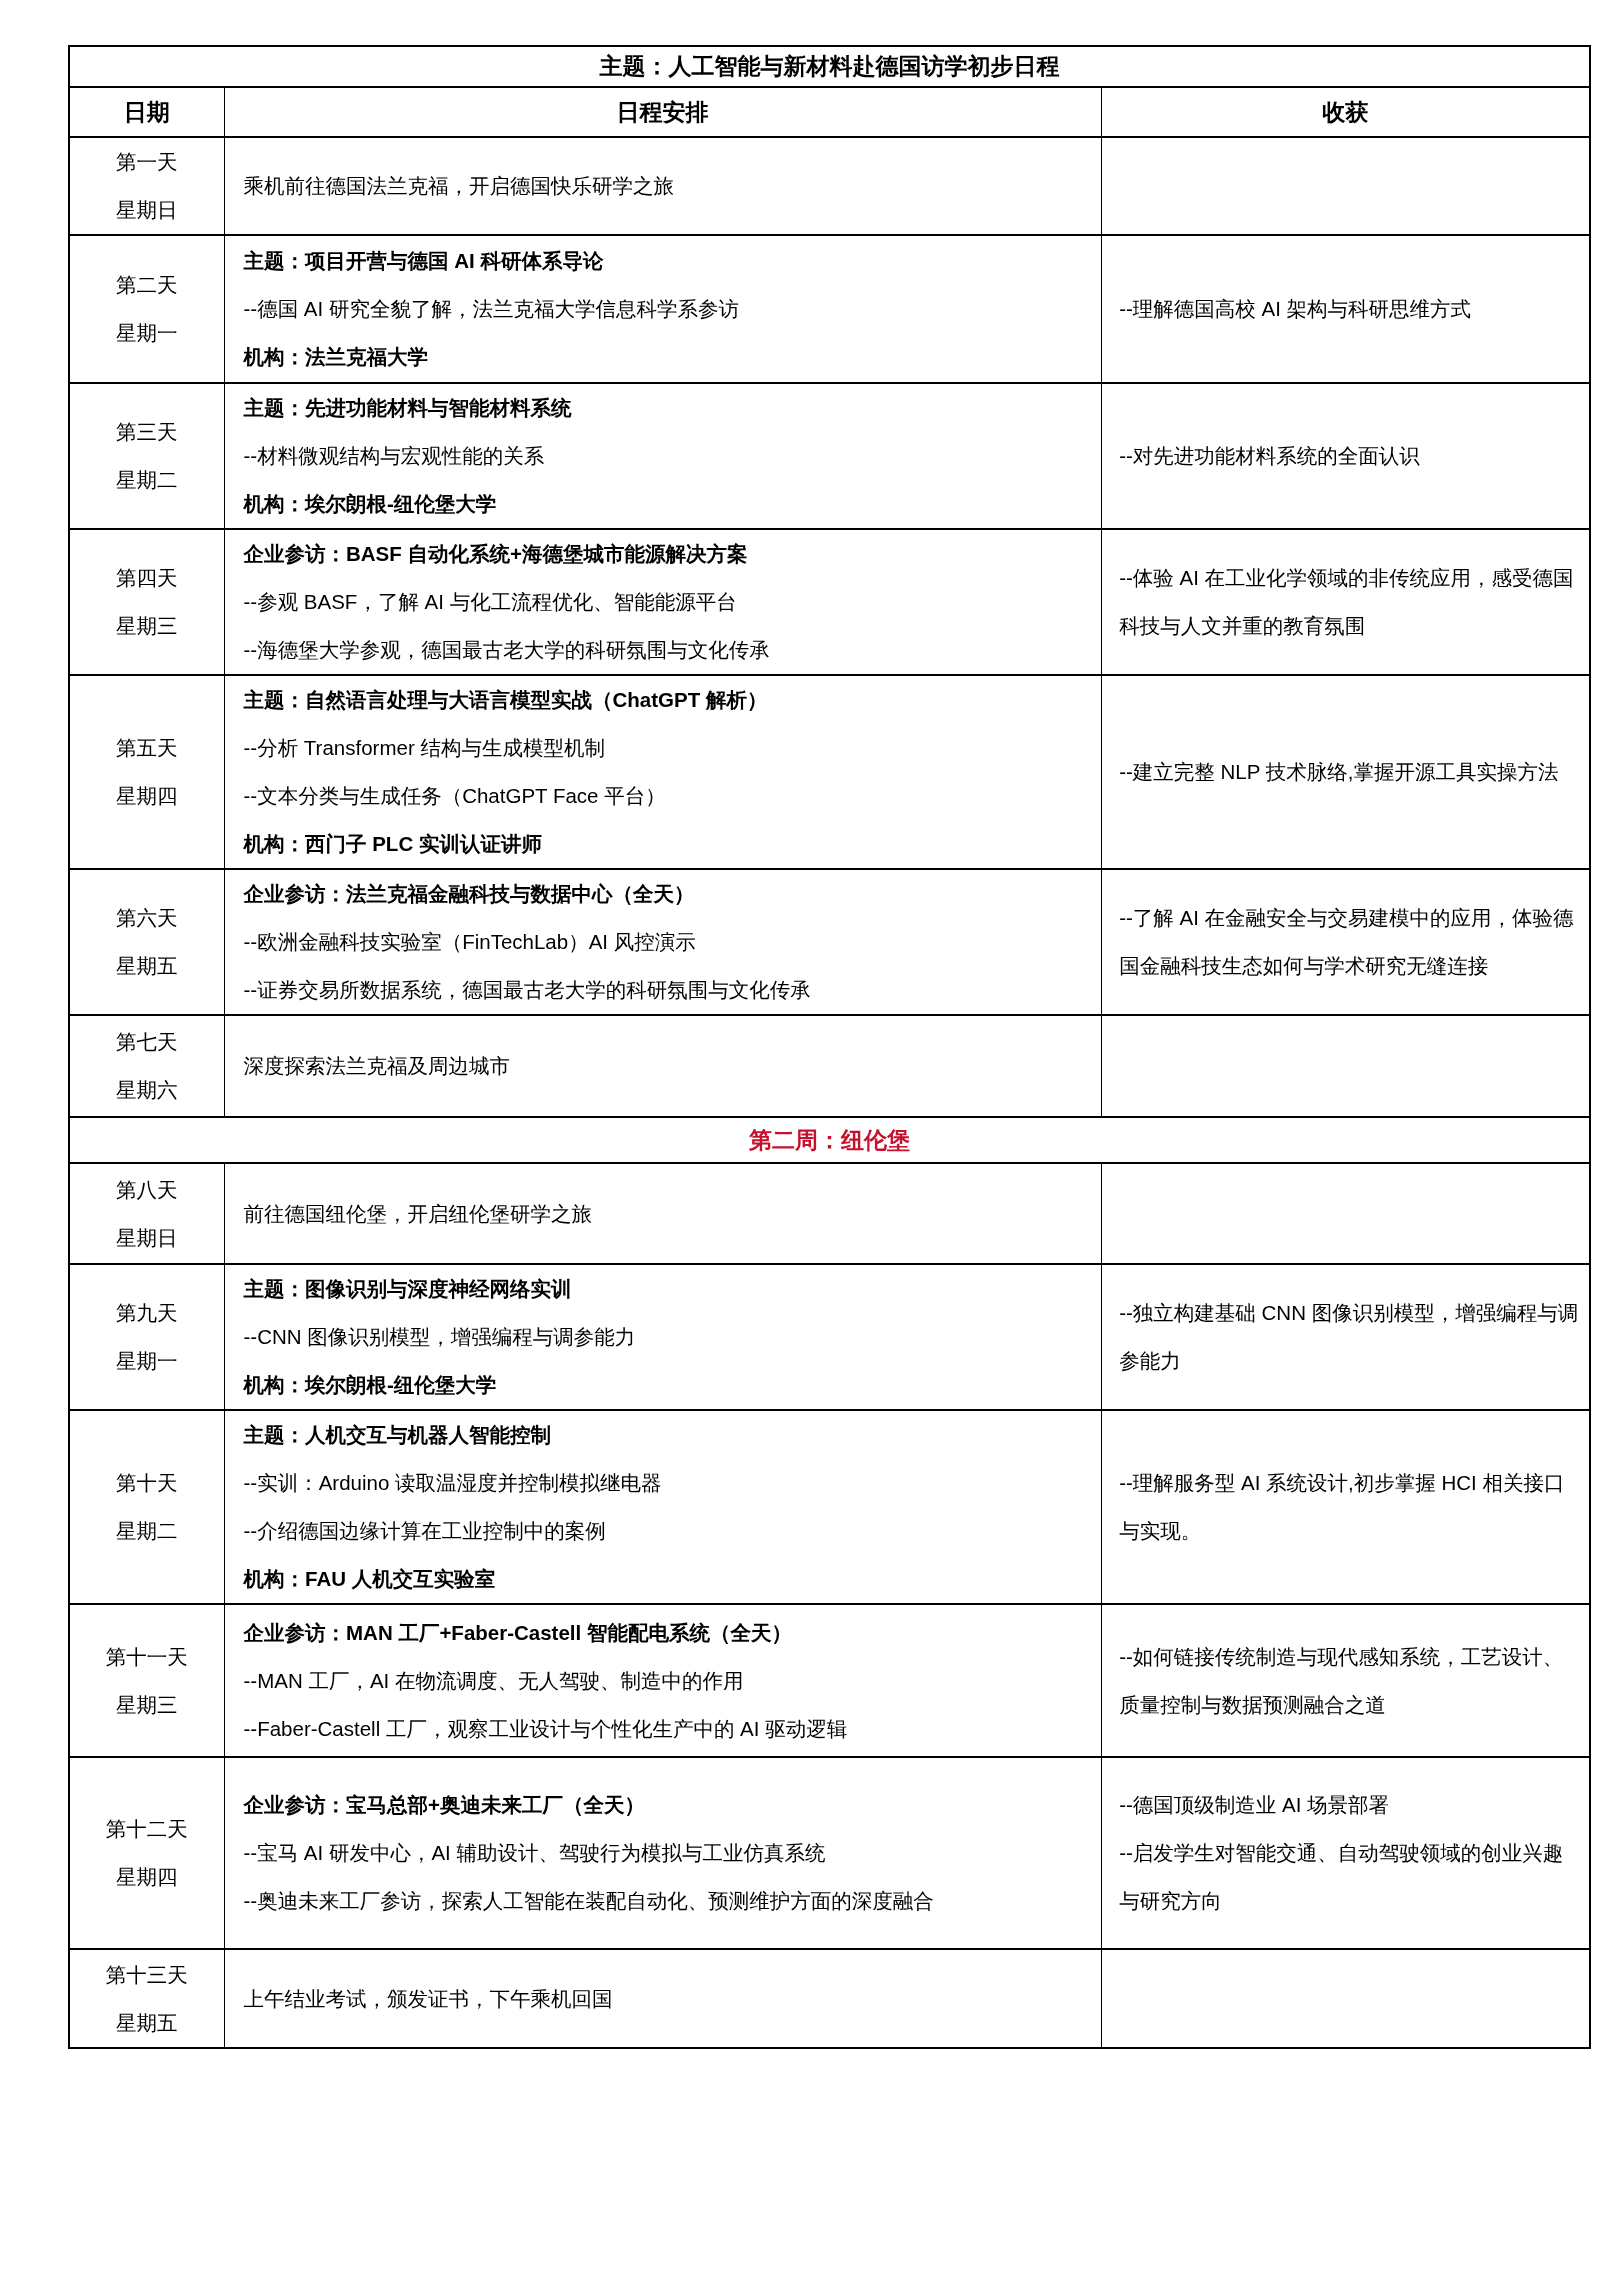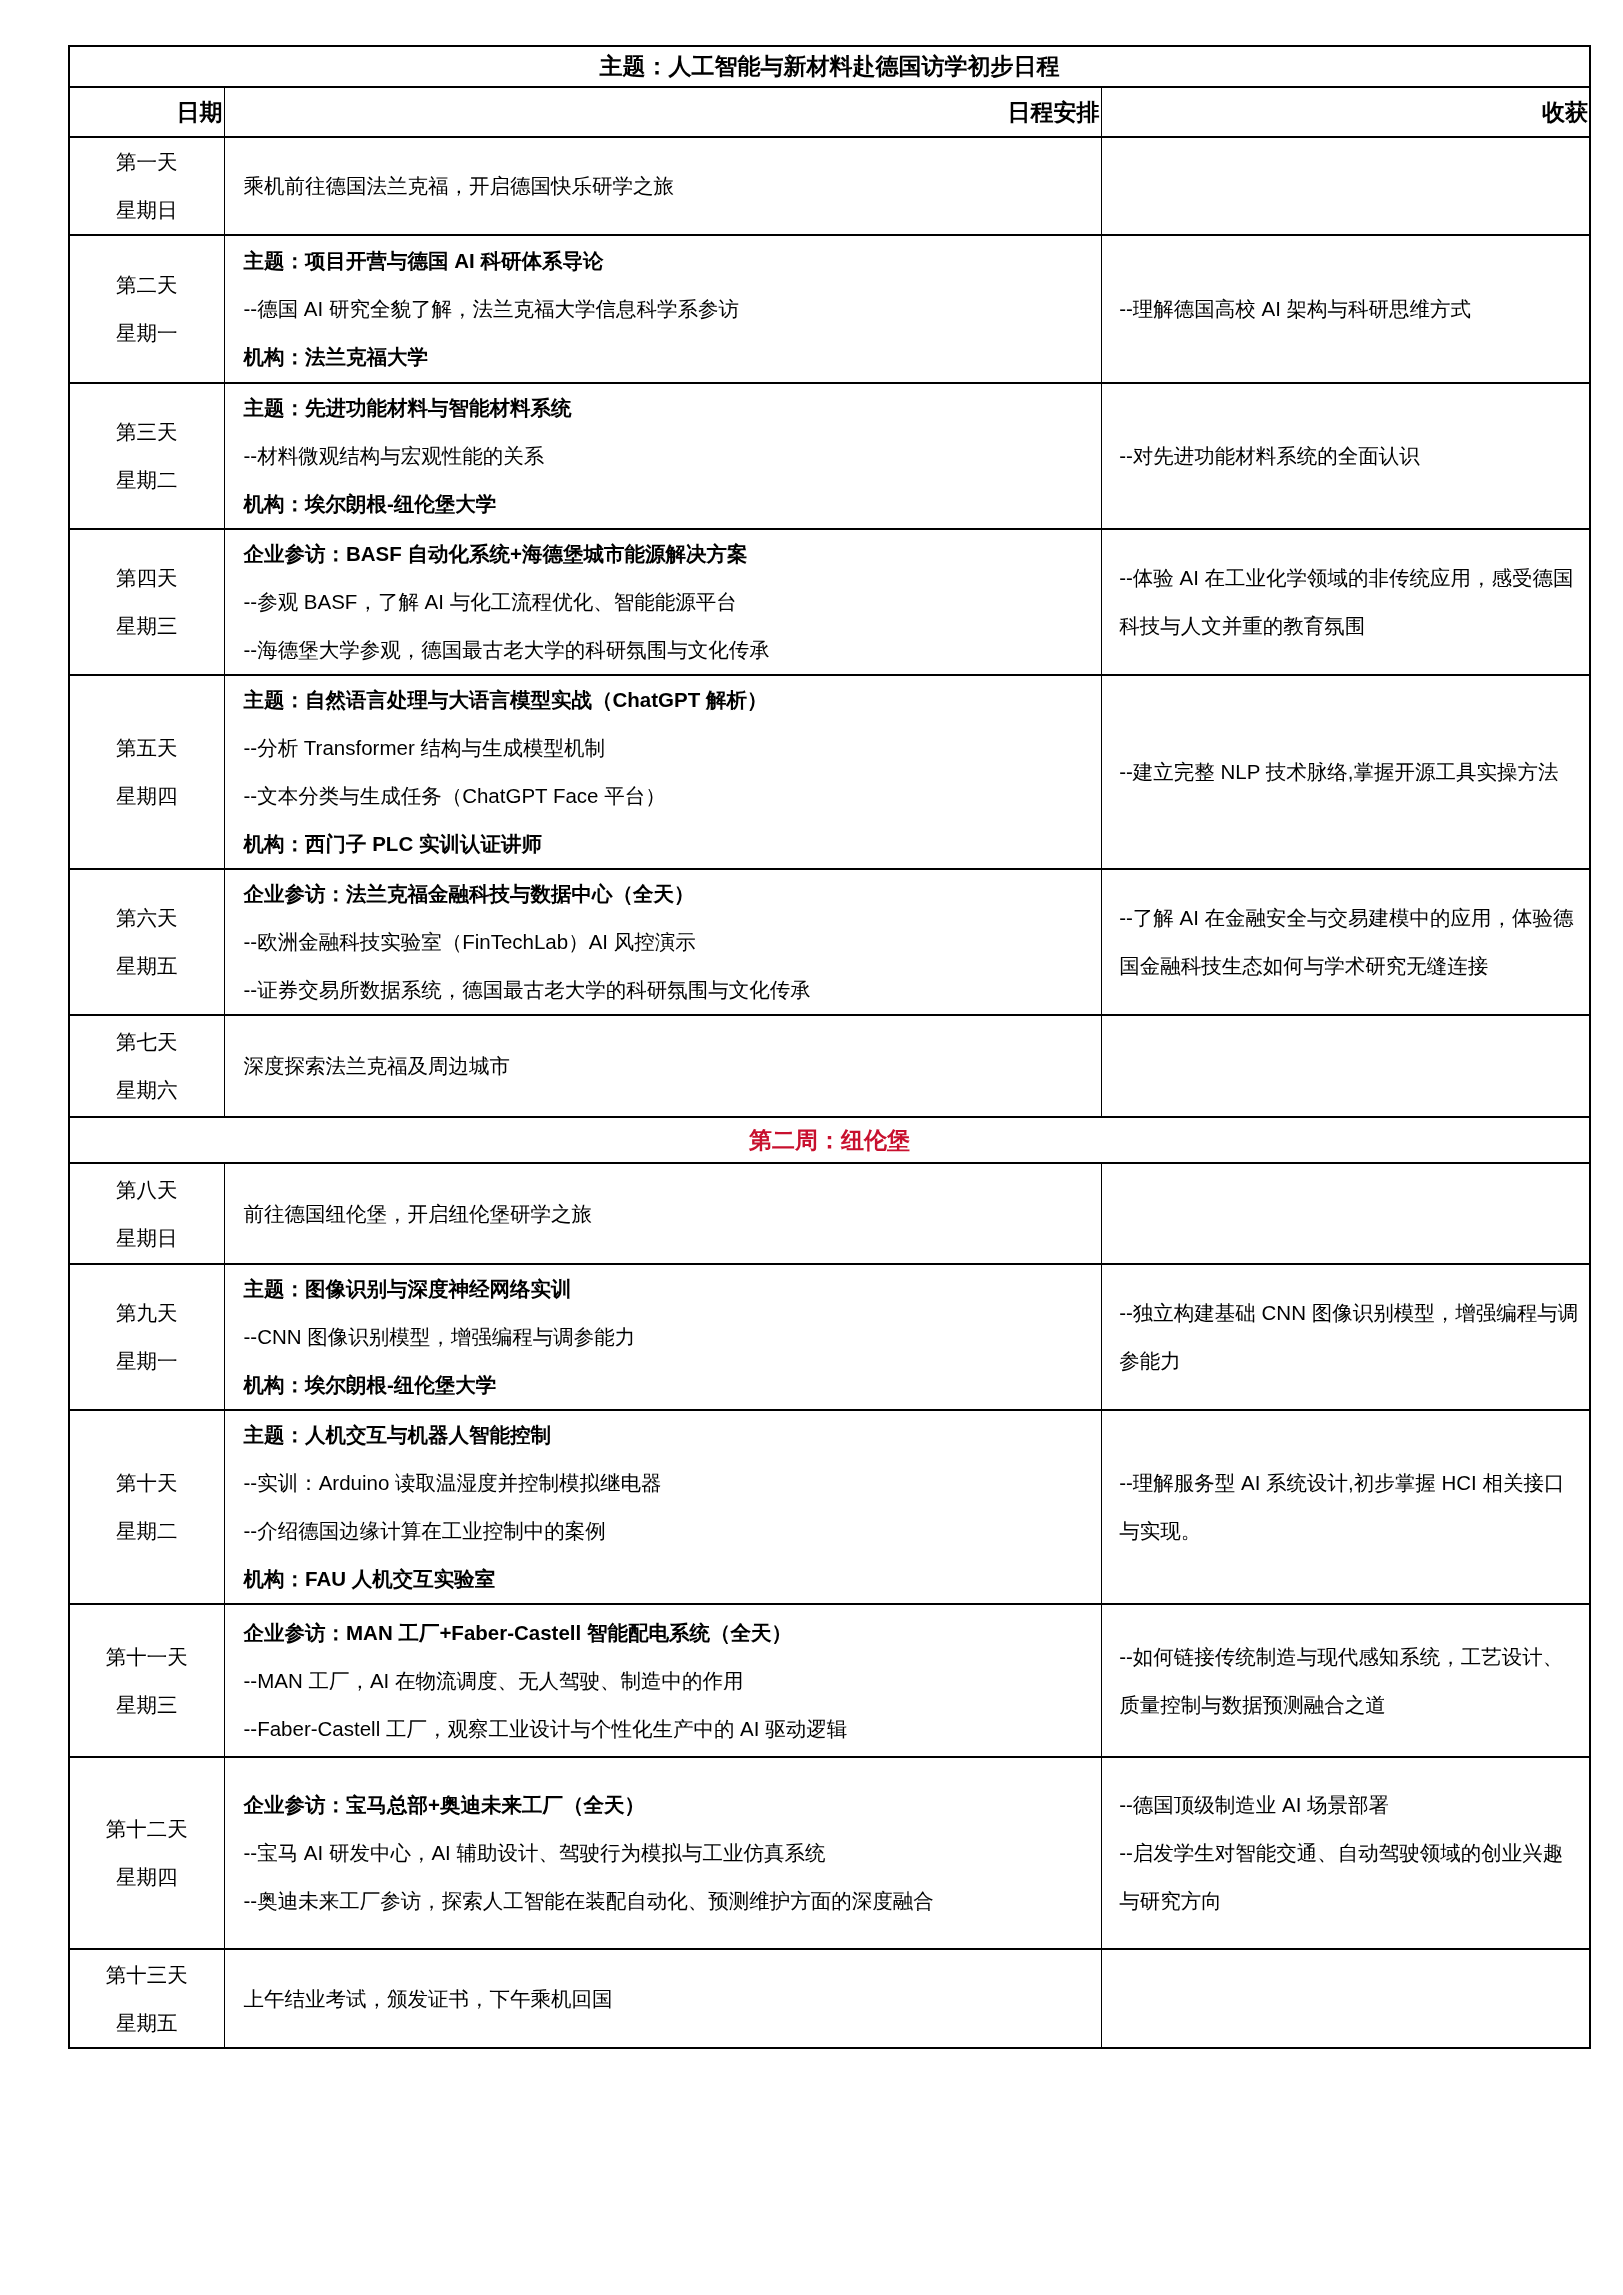--- a/index.html
+++ b/index.html
@@ -30,21 +30,21 @@
     vertical-align: middle;
     overflow: hidden;
   }
   .row-title td {
     text-align: center;
     font-weight: bold;
     font-size: 23px;
     border-bottom-width: 1.4px;
   }
   .row-header td {
-    text-align: right;
+    text-align: center;
     font-weight: bold;
     font-size: 23px;
   }
   .row-section td {
     text-align: center;
     font-weight: bold;
     font-size: 23px;
     color: #C8102E;
   }
   .c-day {

